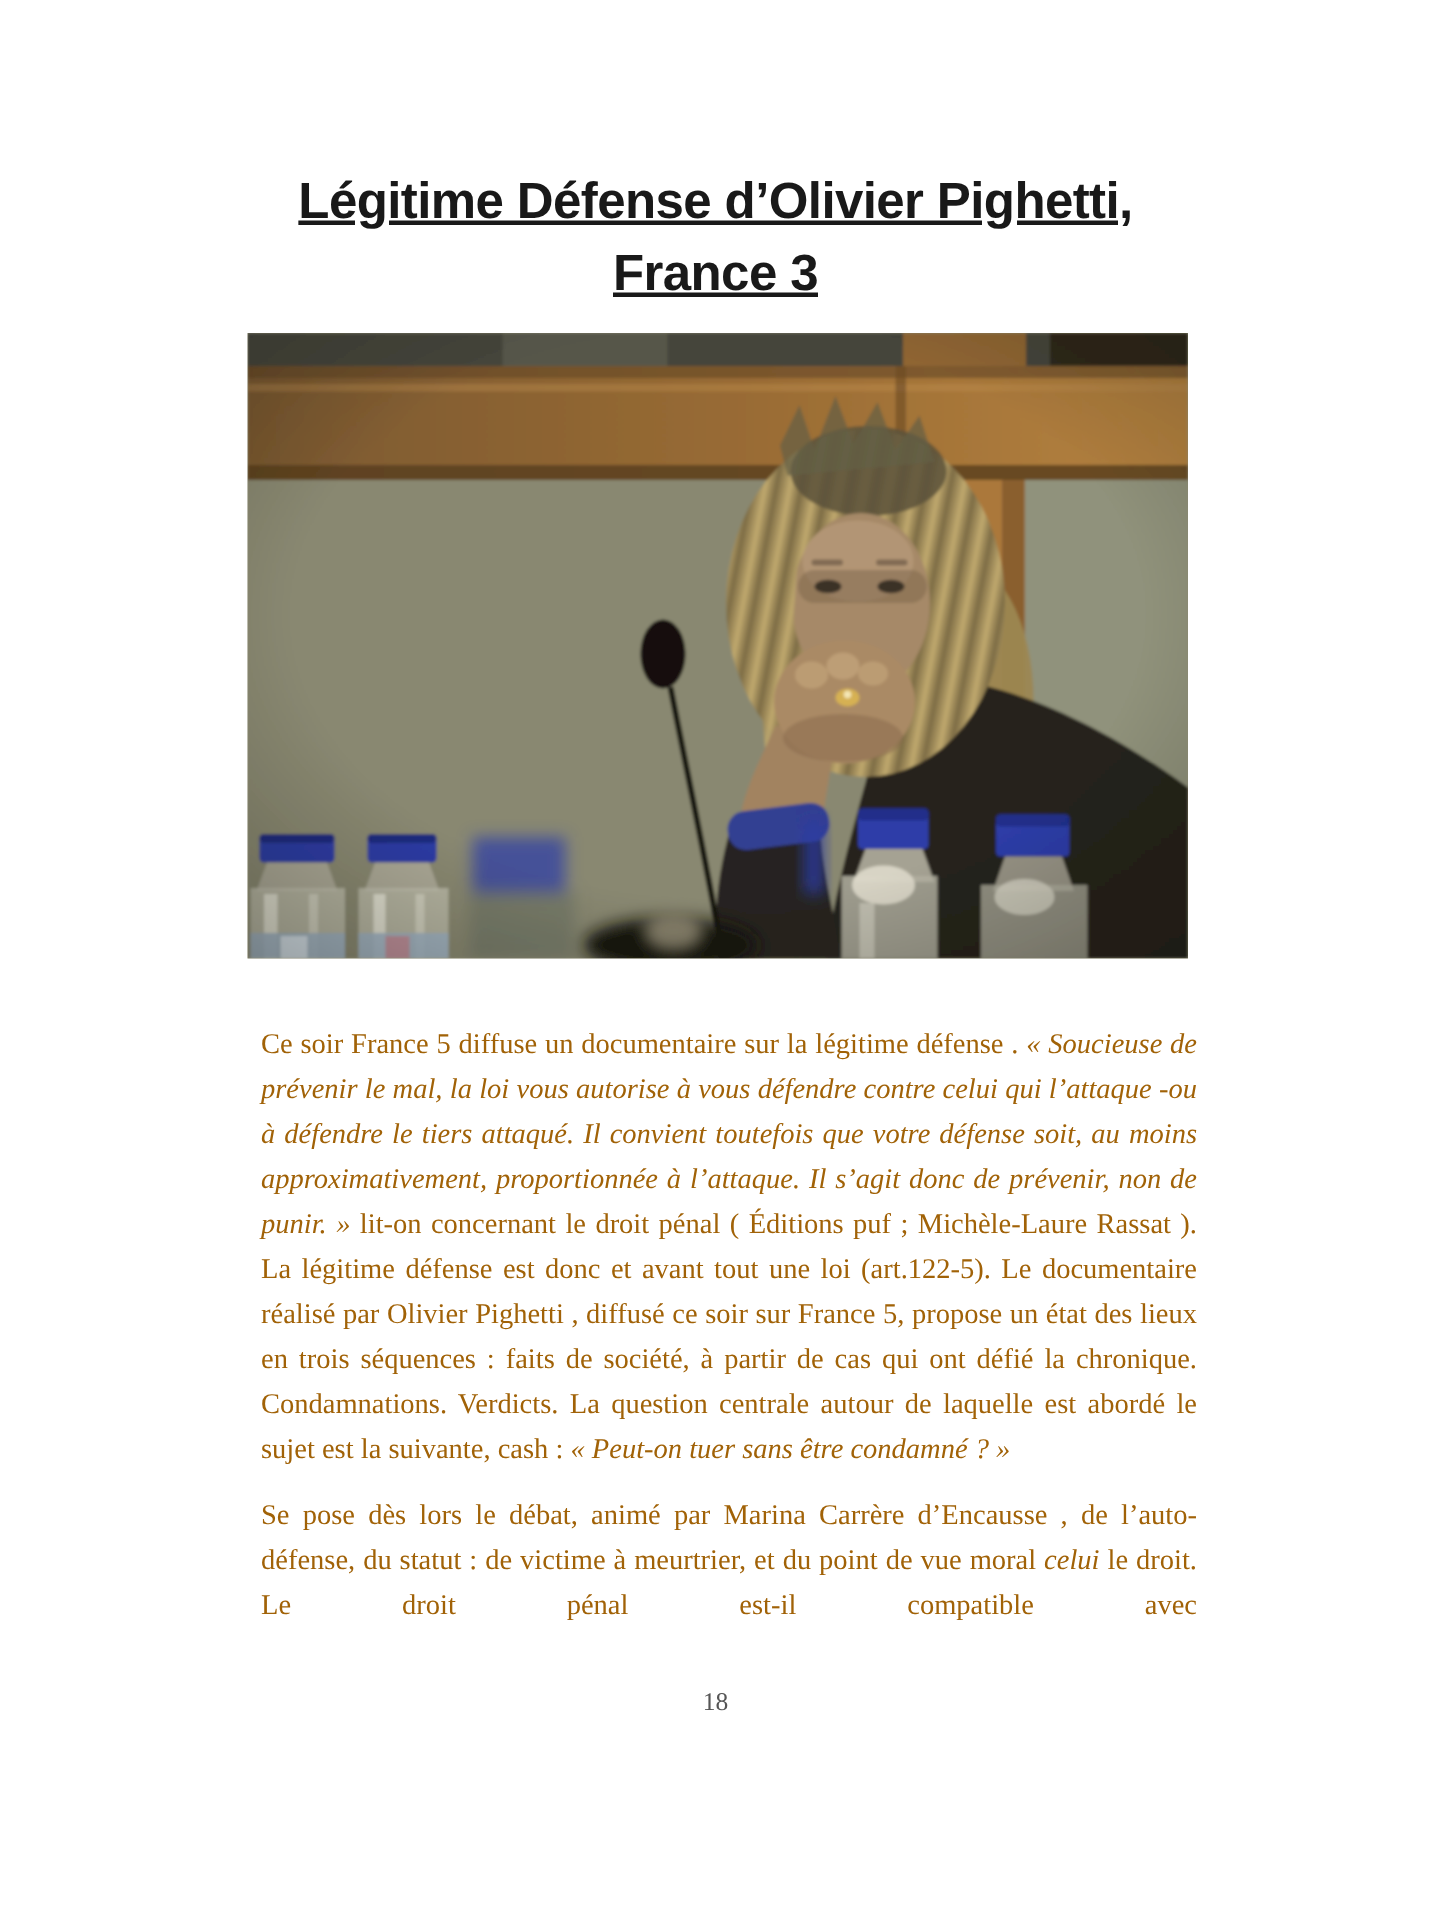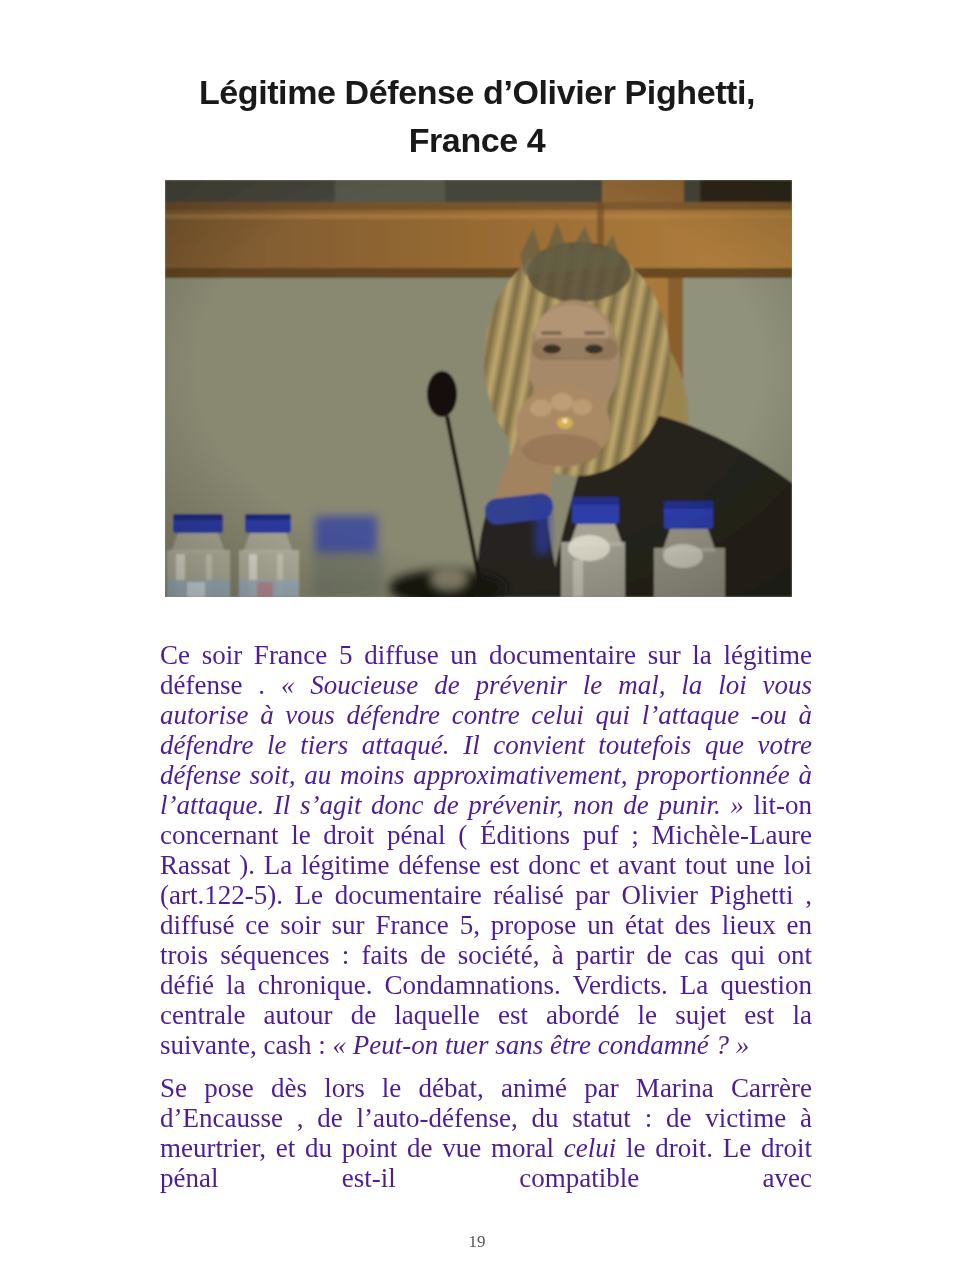--- a/index.html
+++ b/index.html
@@ -6,44 +6,45 @@
   .page {
     width: 954px; height: 1276px;
     position: relative;
     background: #ffffff;
     overflow: hidden;
     font-family: "Liberation Serif", serif;
   }
   .content { padding: 0 142px 0 160px; }
   .title {
     margin: 0;
-    padding-top: 68px;
+    padding-top: 110px;
     font-family: "Liberation Sans", sans-serif;
     font-weight: 700;
     font-size: 34px;
     line-height: 48px;
     letter-spacing: -0.4px;
     color: #191919;
     text-align: center;
     position: relative;
     left: -9px;
+    text-decoration: underline;
   }
   .title-line { display: block; }
   .photo {
     margin: 16px 0 0 5px;
     width: 627px; height: 417px;
     overflow: hidden;
     background: #898871;
   }
   .photo svg { display: block; }
   .para {
-    margin: 0;
-    font-size: 27px;
+    margin: 14px;
+    font-size: 19px;
     line-height: 30px;
-    color: #4c1d95;
+    color: #a16207;
     text-align: justify;
   }
   .para em { font-style: italic; }
   .p1 { margin-top: 43px; }
   .p2 { margin-top: 13px; text-align-last: justify; }
   .footer {
     margin-top: 39px;
     text-align: center;
     font-size: 17px;
     color: #555555;
@@ -52,21 +53,21 @@
   }
 </style>
 </head>
 <body>
 
 <div class="page">
   <div class="content">
 
     <h1 class="title">
       <span class="title-line">Légitime Défense d’Olivier Pighetti,</span>
-      <span class="title-line">France 4</span>
+      <span class="title-line">France 3</span>
     </h1>
 
     <div class="photo">
       <svg viewBox="0 0 627 417" width="627" height="417">
         <defs>
           <linearGradient id="beamGrad" x1="0" y1="0" x2="1" y2="0">
             <stop offset="0" stop-color="#7a5830"></stop>
             <stop offset="0.55" stop-color="#9a6c34"></stop>
             <stop offset="1" stop-color="#b5823f"></stop>
           </linearGradient>
@@ -178,16 +179,16 @@
           </g>
           <rect x="0" y="0" width="627" height="417" fill="url(#vignette)"></rect>
         </g>
       </svg>
     </div>
 
     <p class="para p1"><span>Ce soir France 5 diffuse un documentaire sur la légitime défense . </span><em>« Soucieuse de prévenir le mal, la loi vous autorise à vous défendre contre celui qui l’attaque -ou à défendre le tiers attaqué. Il convient toutefois que votre défense soit, au moins approximativement, proportionnée à l’attaque. Il s’agit donc de prévenir, non de punir. » </em><span>lit-on concernant le droit pénal ( Éditions puf ; Michèle-Laure Rassat ). La légitime défense est donc et avant tout une loi (art.122-5). Le documentaire réalisé par Olivier Pighetti , diffusé ce soir sur France 5, propose un état des lieux en trois séquences : faits de société, à partir de cas qui ont défié la chronique. Condamnations. Verdicts. La question centrale autour de laquelle est abordé le sujet est la suivante, cash : </span><em>« Peut-on tuer sans être condamné ? »</em></p>
 
     <p class="para p2"><span>Se pose dès lors le débat, animé par Marina Carrère d’Encausse , de l’auto-défense, du statut : de victime à meurtrier, et du point de vue moral </span><em>celui</em><span>  le droit. Le droit pénal est-il compatible avec</span></p>
 
-    <div class="footer">19</div>
+    <div class="footer">18</div>
 
   </div>
 </div>
 
 </body></html>

